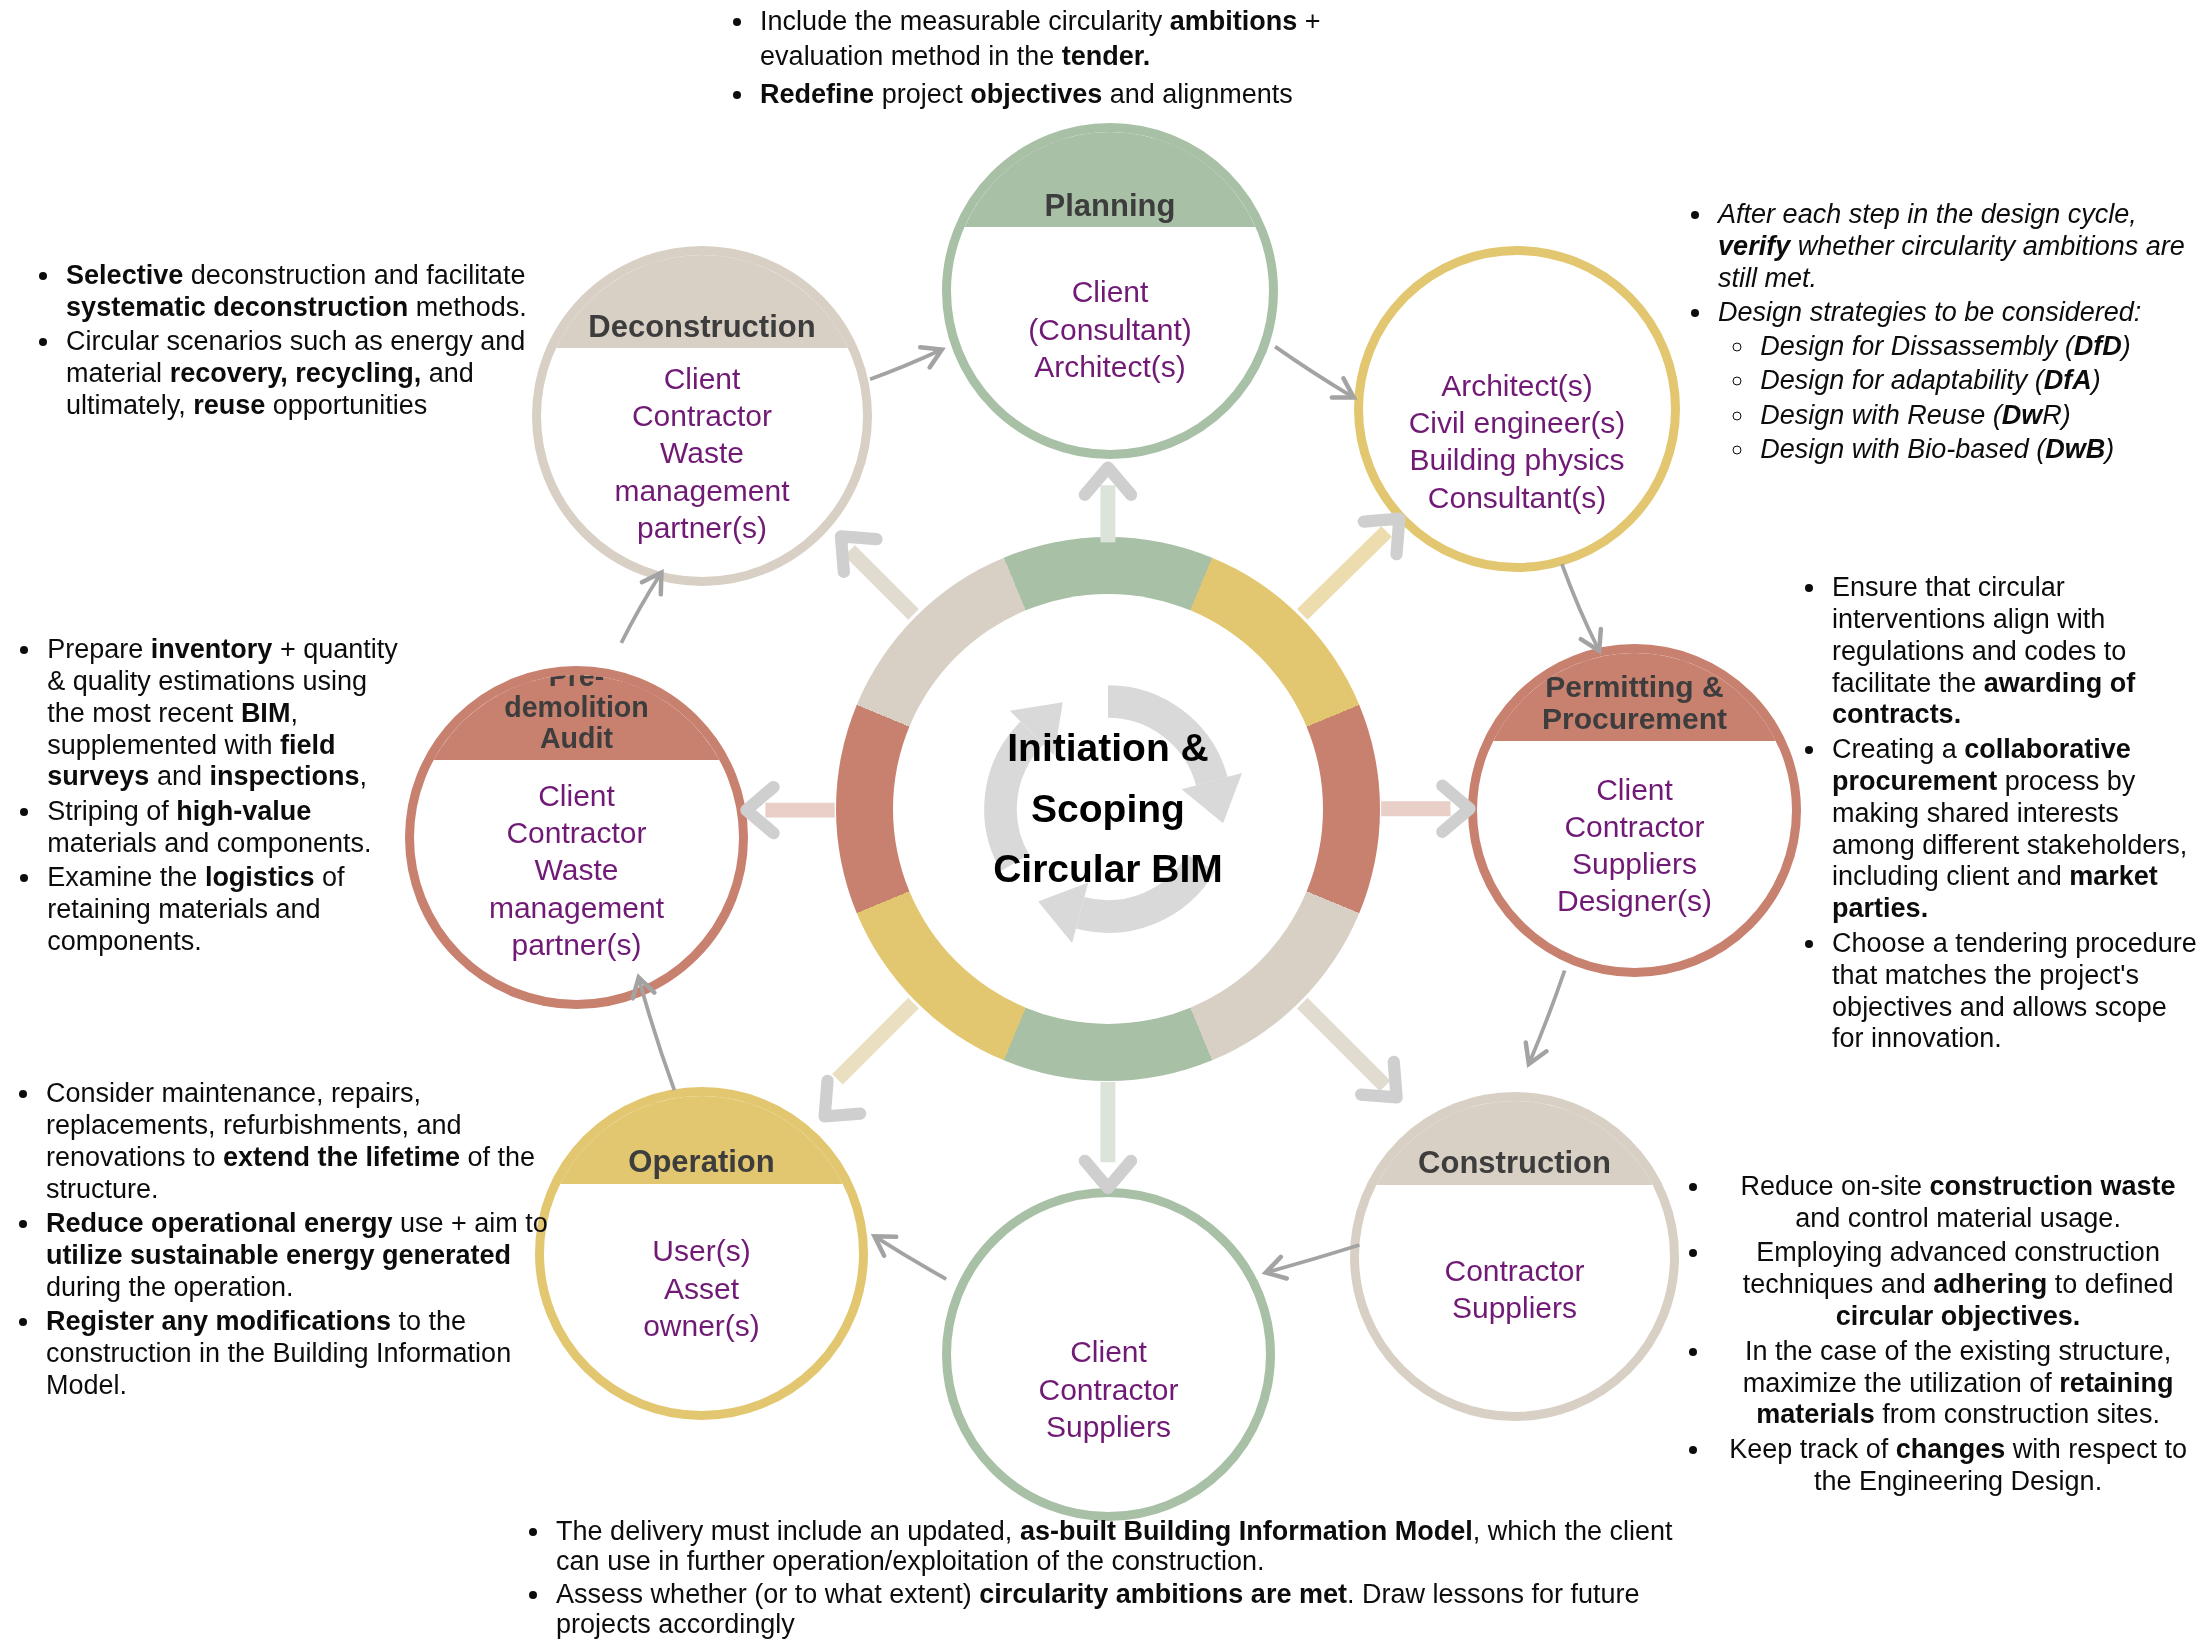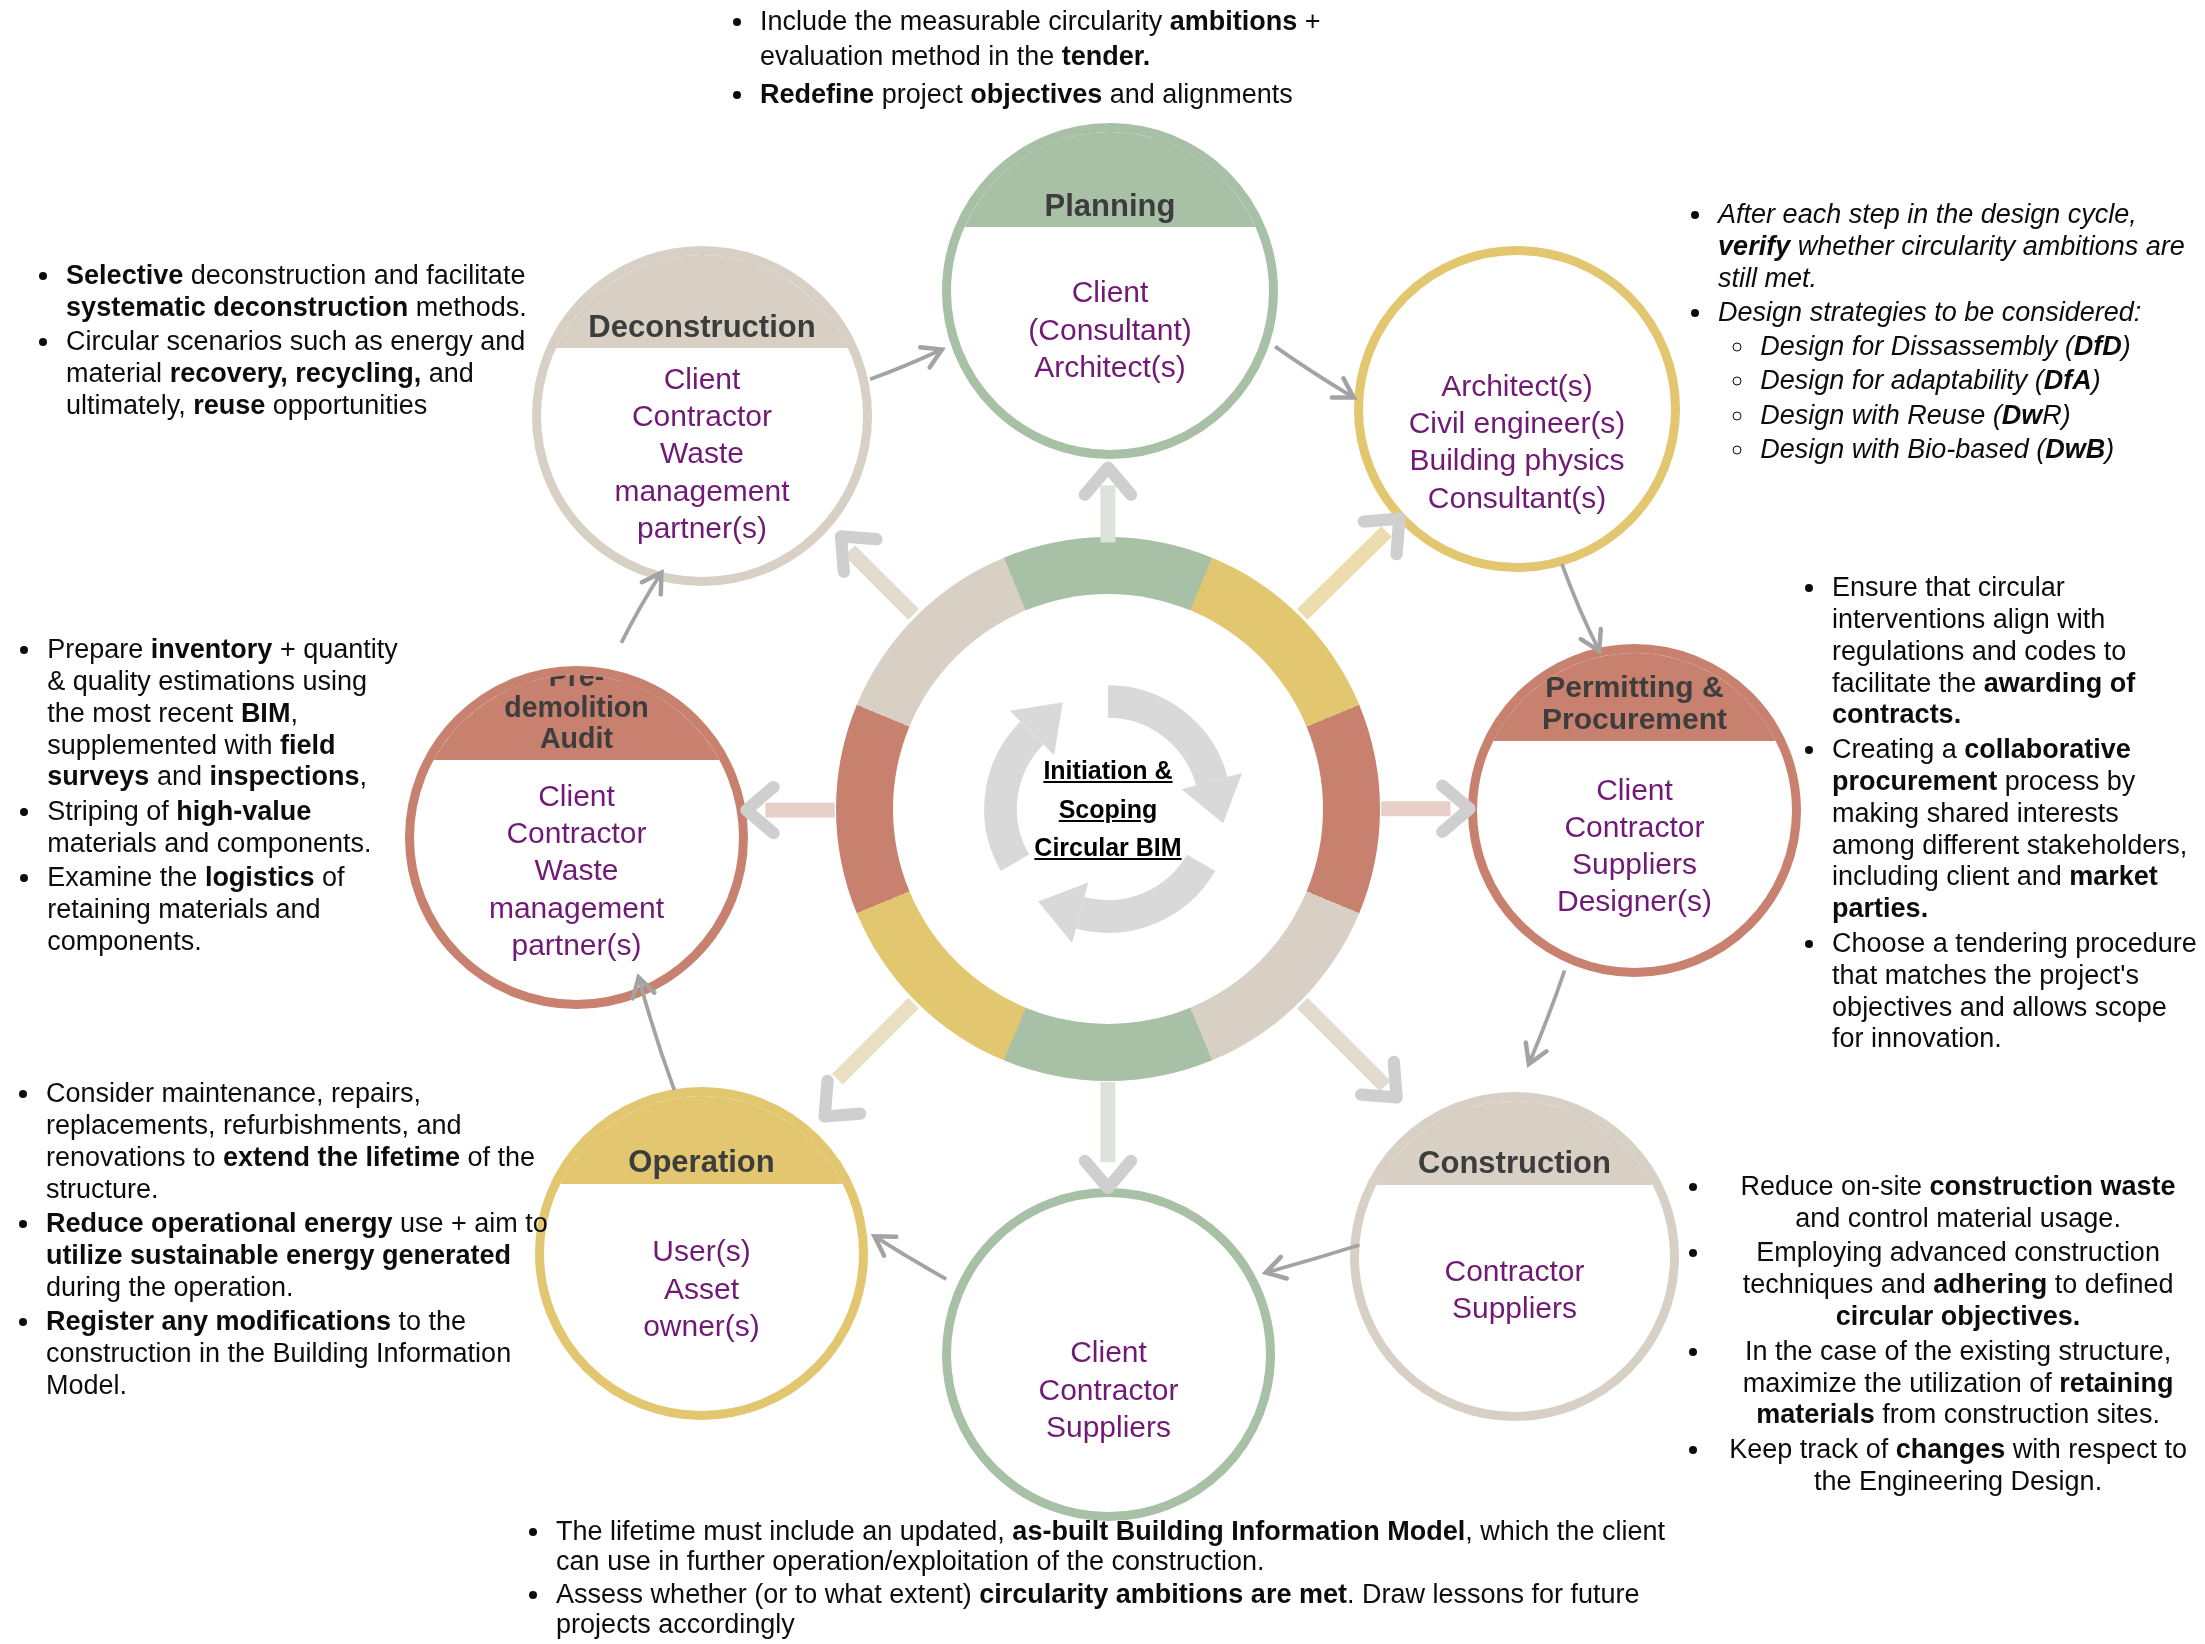--- a/index.html
+++ b/index.html
@@ -18,21 +18,21 @@
               display:flex;align-items:center;justify-content:center;text-align:center;
               color:#701a75;font-size:30px;line-height:1.24;white-space:pre-line;}
 
   
   .hub{position:absolute;left:836px;top:537px;width:544px;height:544px;z-index:2;}
   .hub .ring{position:absolute;left:0;top:0;width:100%;height:100%;border-radius:50%;}
   .hub .inner{position:absolute;left:57px;top:57px;width:430px;height:430px;border-radius:50%;
               background:#fff;display:flex;align-items:center;justify-content:center;}
   .hub .recycle{position:absolute;left:0;top:0;width:430px;height:430px;}
   .hub .label{position:relative;z-index:2;font-weight:bold;color:#000;
-              font-size:25px;line-height:1.55;text-align:center;white-space:pre-line;text-decoration:underline;}
+              font-size:39px;line-height:1.55;text-align:center;white-space:pre-line;}
 
   
   .notes{position:absolute;color:#0c0c0c;font-size:27px;line-height:1.18;z-index:4;}
   .notes ul{margin:0;padding-left:35px;list-style:disc outside;}
   .notes li{padding-left:4.1px;margin:0 0 2.7px 0;}
   .notes ul ul{list-style:circle outside;padding-left:38px;margin-top:1.4px;}
   .notes.loose{line-height:1.3;}
   .notes.tight{line-height:1.12;}
   b{font-weight:bold;}
 
@@ -196,21 +196,21 @@
     <ul>
       <li><span><span>Reduce on-site </span><b>construction waste</b><span> and control material usage.</span></span></li>
       <li><span><span>Employing advanced construction techniques and </span><b>adhering</b><span> to defined </span><b>circular objectives.</b></span></li>
       <li><span><span>In the case of the existing structure, maximize the utilization of </span><b>retaining materials</b><span> from construction sites.</span></span></li>
       <li><span><span>Keep track of </span><b>changes</b><span> with respect to the Engineering Design.</span></span></li>
     </ul>
   </div>
 
   <div class="notes tight" style="left:517px;top:1516px;width:1196px;">
     <ul>
-      <li><span><span>The lifetime must include an updated, </span><b>as-built Building Information Model</b><span>, which the client can use in further operation/exploitation of the construction.</span></span></li>
+      <li><span><span>The delivery must include an updated, </span><b>as-built Building Information Model</b><span>, which the client can use in further operation/exploitation of the construction.</span></span></li>
       <li><span><span>Assess whether (or to what extent) </span><b>circularity ambitions are met</b><span>. Draw lessons for future projects accordingly</span></span></li>
     </ul>
   </div>
 
   <div class="notes" style="left:6.8px;top:1078px;width:551px;">
     <ul>
       <li><span><span>Consider maintenance, repairs, replacements, refurbishments, and renovations to </span><b>extend the lifetime</b><span> of the structure.</span></span></li>
       <li><span><b>Reduce operational energy</b><span> use + aim to </span><b>utilize sustainable energy generated</b><span> during the operation.</span></span></li>
       <li><span><b>Register any modifications</b><span> to the construction in the Building Information Model.</span></span></li>
     </ul>

